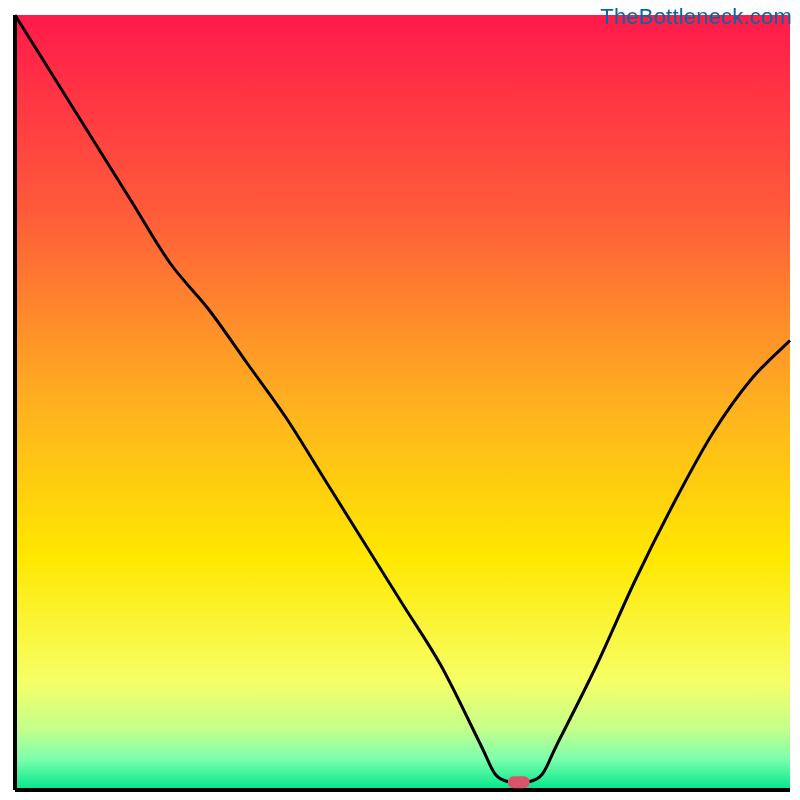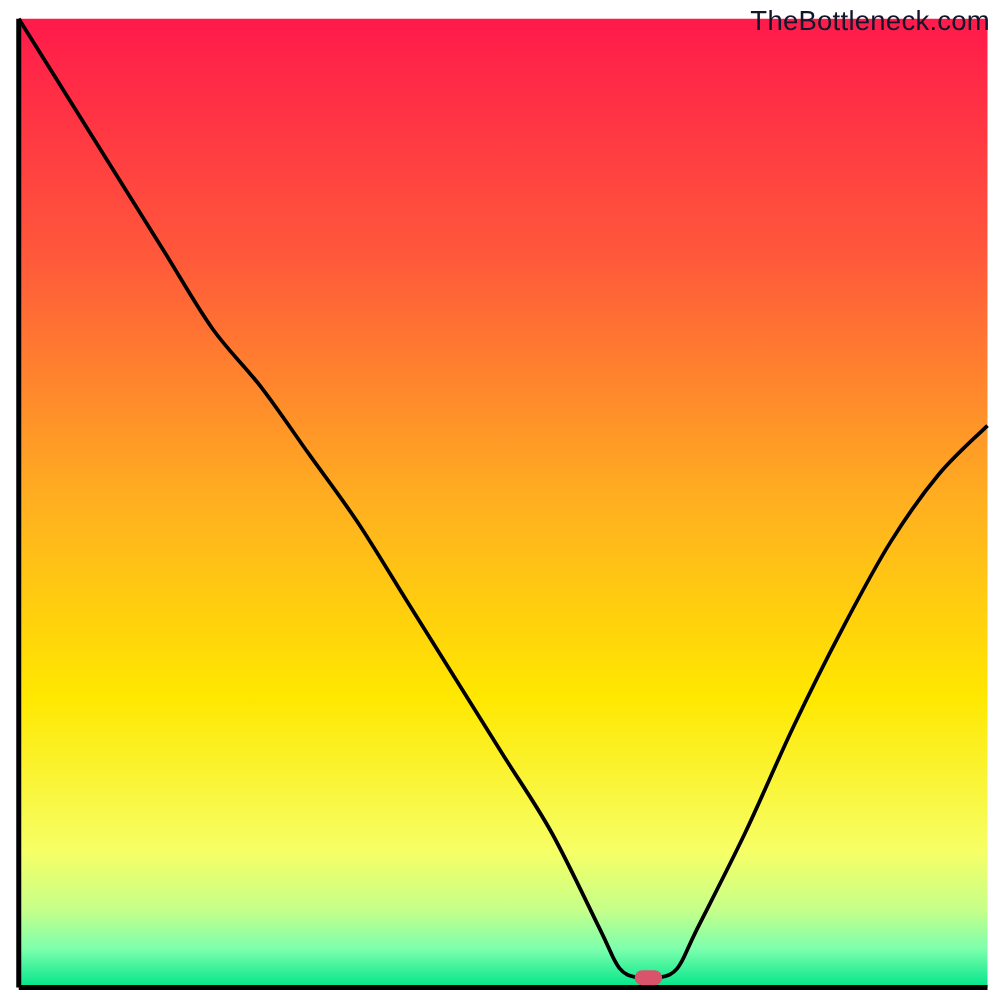--- a/index.html
+++ b/index.html
@@ -12,21 +12,21 @@
   }
   .chart-container {
     position: relative;
     width: 800px;
     height: 800px;
   }
   .watermark {
     position: absolute;
     top: 4px;
     right: 8px;
-    color: #0f172a;
+    color: #0369a1;
     font-size: 22px;
     font-weight: 400;
     letter-spacing: 0.2px;
     z-index: 5;
   }
   svg {
     position: absolute;
     top: 0;
     left: 0;
   }

